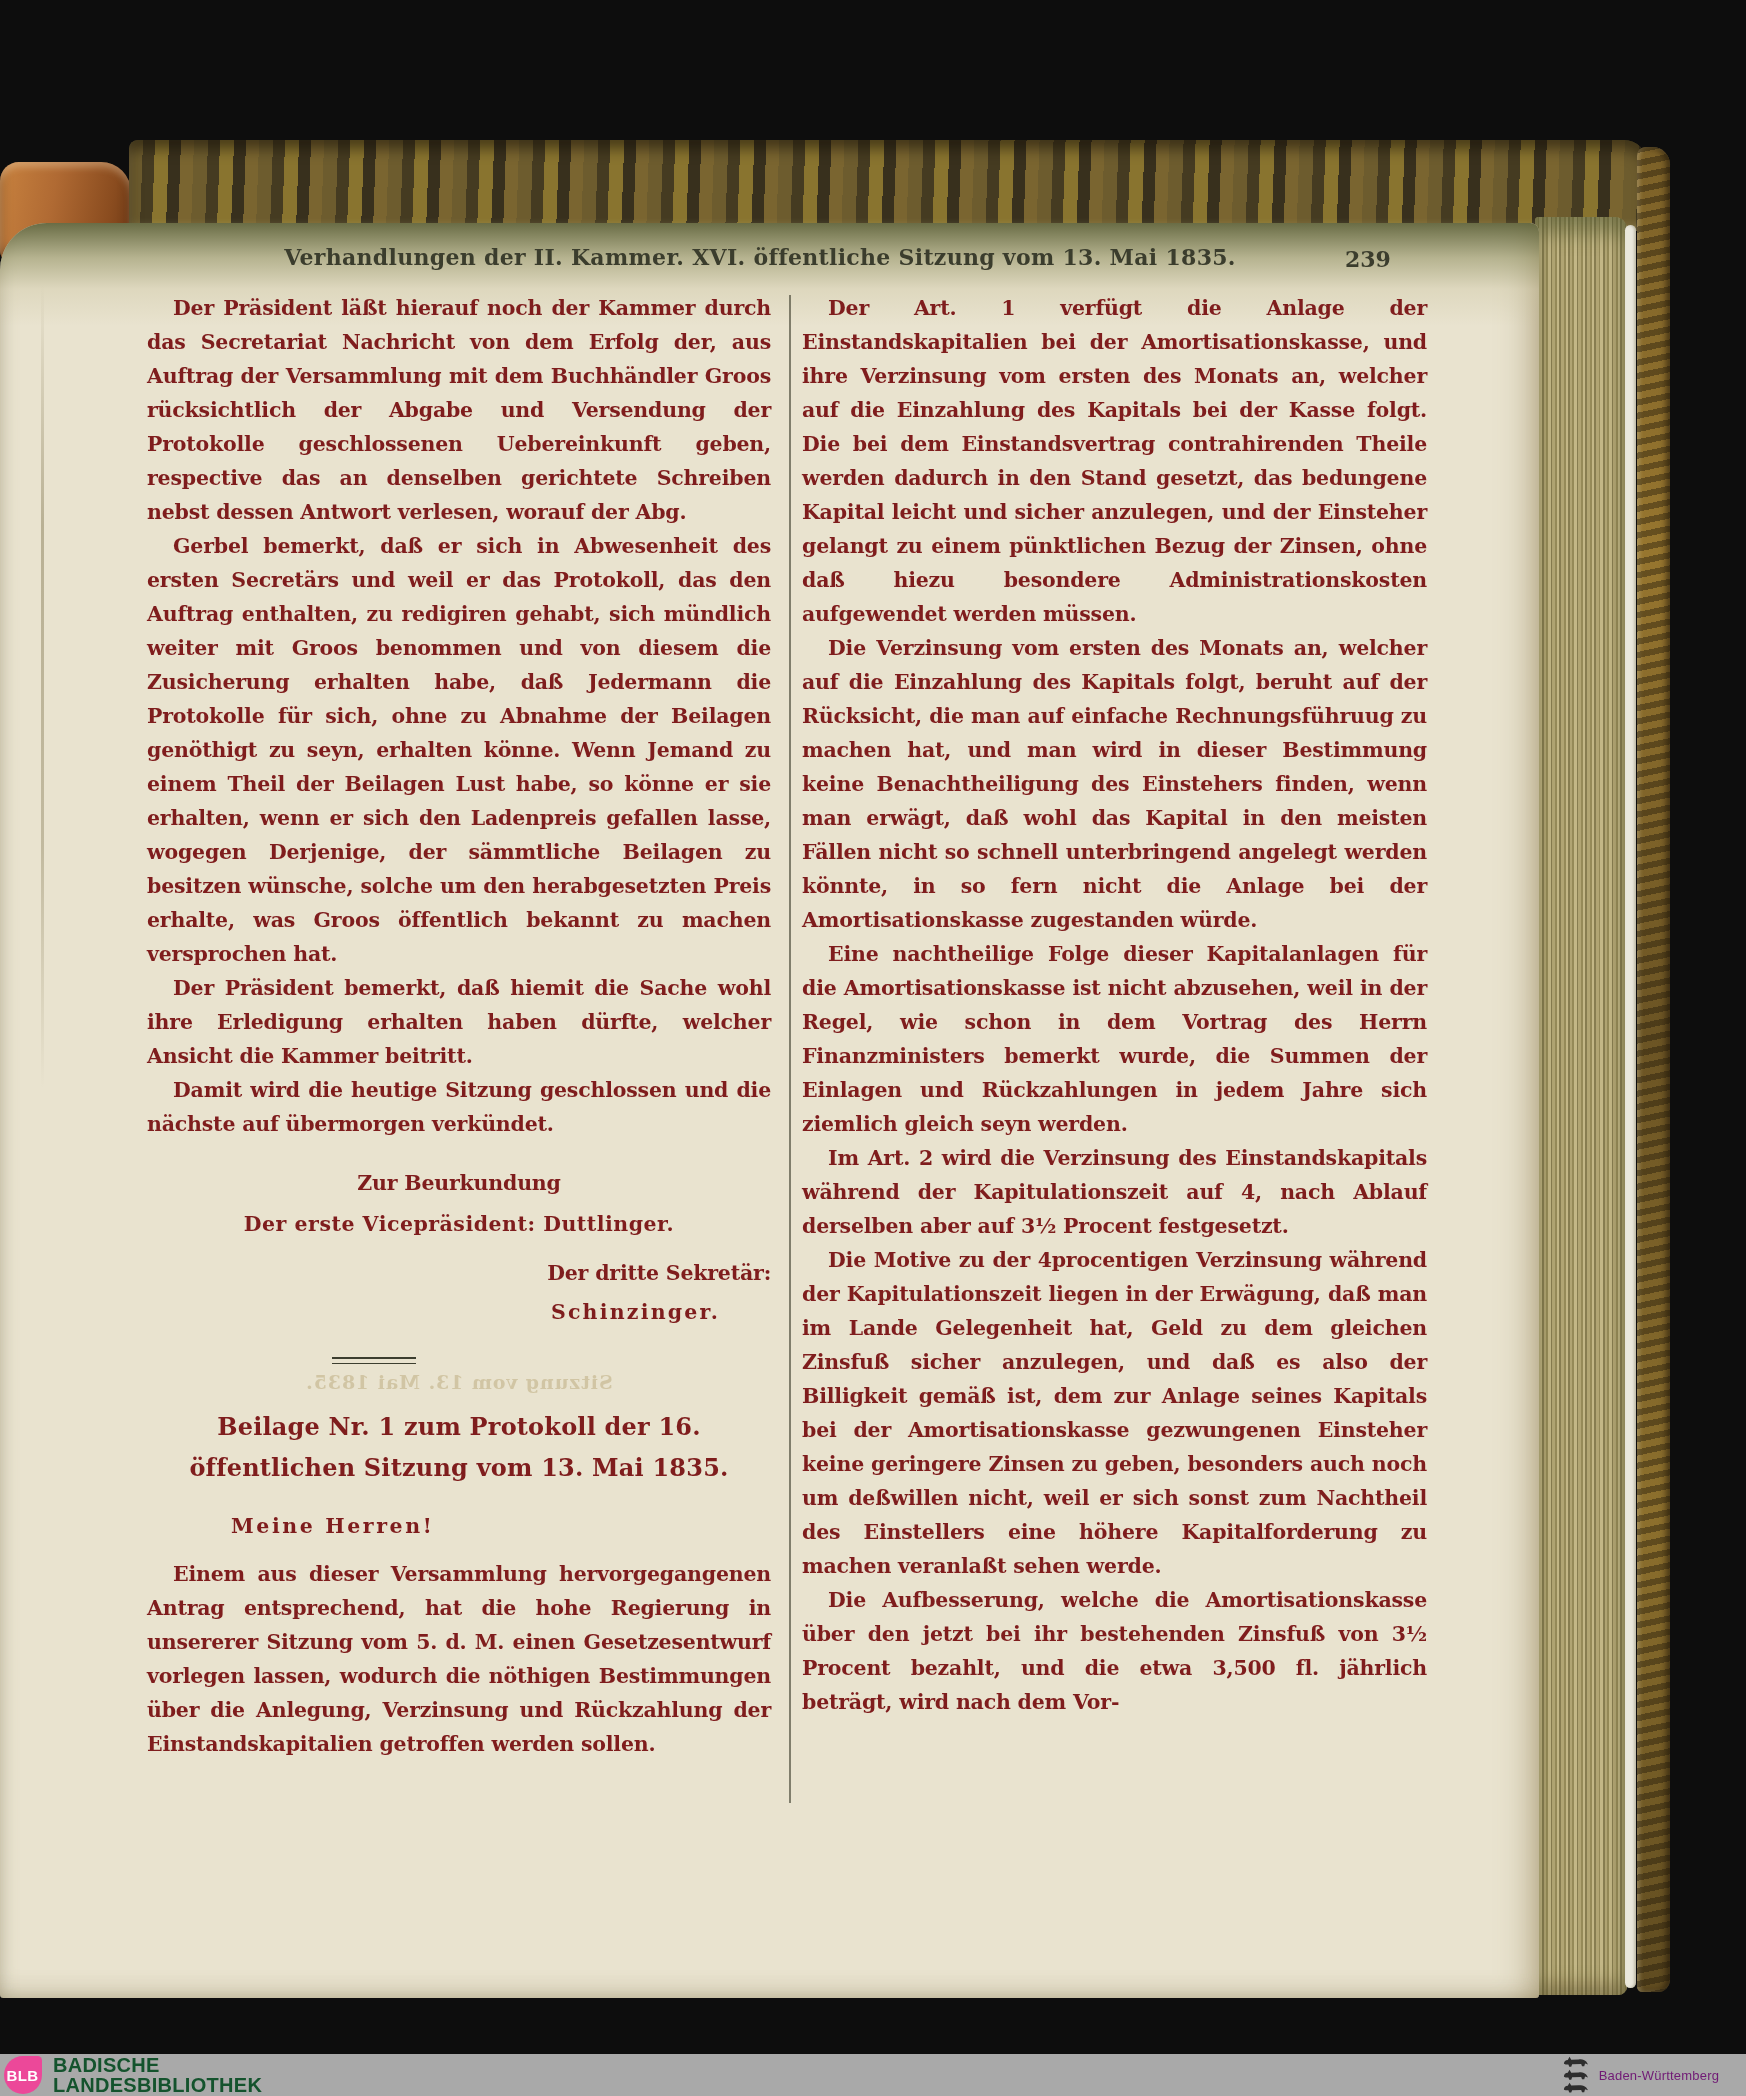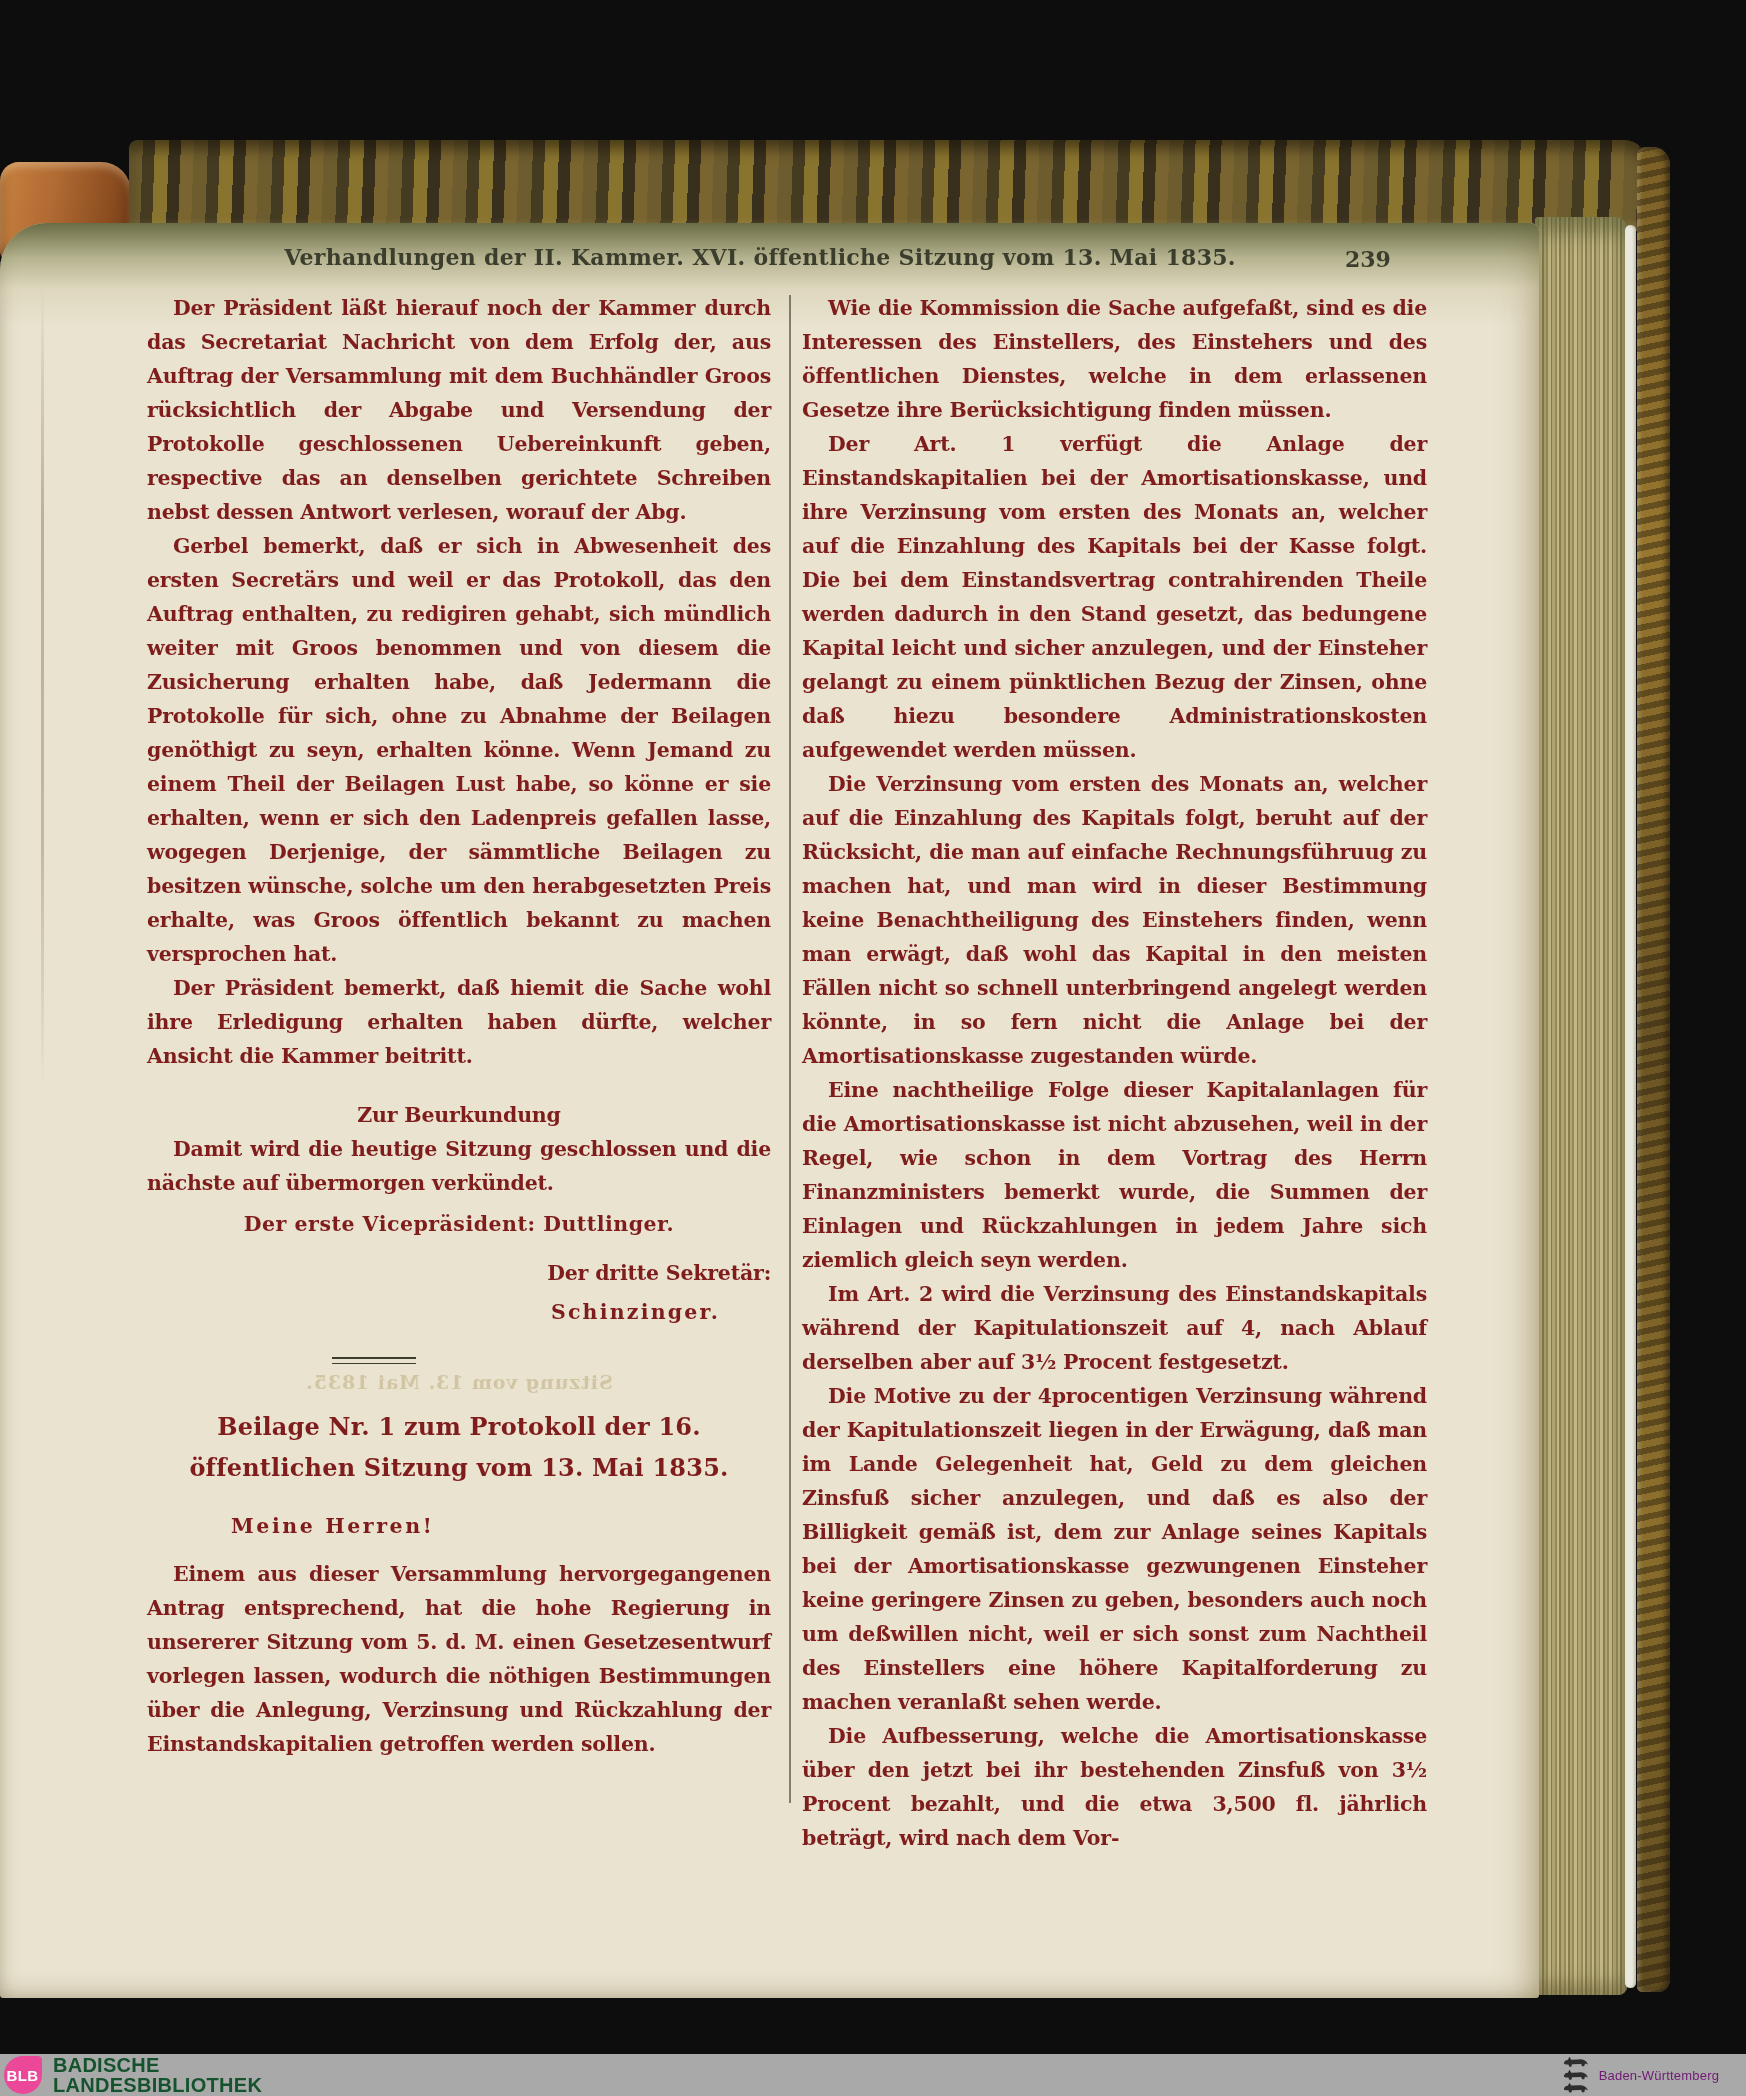--- a/index.html
+++ b/index.html
@@ -84,33 +84,32 @@
     <div class="crease"></div>
 
     <div class="running-head">Verhandlungen der II. Kammer. XVI. öffentliche Sitzung vom 13. Mai 1835.</div>
     <div class="page-num">239</div>
 
     <div class="col-divider"></div>
     <div class="col col-left">
         <div class="blk para">Der Präsident läßt hierauf noch der Kammer durch das Secretariat Nachricht von dem Erfolg der, aus Auftrag der Versammlung mit dem Buchhändler Groos rücksichtlich der Abgabe und Versendung der Protokolle geschlossenen Uebereinkunft geben, respective das an denselben gerichtete Schreiben nebst dessen Antwort verlesen, worauf der Abg.</div>
         <div class="blk para">Gerbel bemerkt, daß er sich in Abwesenheit des ersten Secretärs und weil er das Protokoll, das den Auftrag enthalten, zu redigiren gehabt, sich mündlich weiter mit Groos benommen und von diesem die Zusicherung erhalten habe, daß Jedermann die Protokolle für sich, ohne zu Abnahme der Beilagen genöthigt zu seyn, erhalten könne. Wenn Jemand zu einem Theil der Beilagen Lust habe, so könne er sie erhalten, wenn er sich den Ladenpreis gefallen lasse, wogegen Derjenige, der sämmtliche Beilagen zu besitzen wünsche, solche um den herabgesetzten Preis erhalte, was Groos öffentlich bekannt zu machen versprochen hat.</div>
         <div class="blk para">Der Präsident bemerkt, daß hiemit die Sache wohl ihre Erledigung erhalten haben dürfte, welcher Ansicht die Kammer beitritt.</div>
+        <div class="blk para">Damit wird die heutige Sitzung geschlossen und die nächste auf übermorgen verkündet.</div>
         <div class="blk center sig1">Zur Beurkundung</div>
-        <div class="blk para">Damit wird die heutige Sitzung geschlossen und die nächste auf übermorgen verkündet.</div>
         <div class="blk center sig2">Der erste Vicepräsident: Duttlinger.</div>
         <div class="blk right">Der dritte Sekretär:</div>
         <div class="blk rightpad">Schinzinger.</div>
         <div class="blk rule"></div>
         <div class="blk ghost">Sitzung vom 13. Mai 1835.</div>
         <div class="blk heading">Beilage Nr. 1 zum Protokoll der 16. öffentlichen Sitzung vom 13. Mai 1835.</div>
         <div class="blk salute">Meine Herren!</div>
         <div class="blk para para-after">Einem aus dieser Versammlung hervorgegangenen Antrag entsprechend, hat die hohe Regierung in unsererer Sitzung vom 5. d. M. einen Gesetzesentwurf vorlegen lassen, wodurch die nöthigen Bestimmungen über die Anlegung, Verzinsung und Rückzahlung der Einstandskapitalien getroffen werden sollen.</div>
       </div>
     <div class="col col-right">
-        <div class="blk para">Wie die Kommission die Sache aufgefaßt, sind es die Interessen des Einstellers, des Einstehers und des öffentlichen Dienstes, welche in dem erlassenen Gesetze ihre Berücksichtigung finden müssen.</div>
         <div class="blk para">Der Art. 1 verfügt die Anlage der Einstandskapitalien bei der Amortisationskasse, und ihre Verzinsung vom ersten des Monats an, welcher auf die Einzahlung des Kapitals bei der Kasse folgt. Die bei dem Einstandsvertrag contrahirenden Theile werden dadurch in den Stand gesetzt, das bedungene Kapital leicht und sicher anzulegen, und der Einsteher gelangt zu einem pünktlichen Bezug der Zinsen, ohne daß hiezu besondere Administrationskosten aufgewendet werden müssen.</div>
         <div class="blk para">Die Verzinsung vom ersten des Monats an, welcher auf die Einzahlung des Kapitals folgt, beruht auf der Rücksicht, die man auf einfache Rechnungsführuug zu machen hat, und man wird in dieser Bestimmung keine Benachtheiligung des Einstehers finden, wenn man erwägt, daß wohl das Kapital in den meisten Fällen nicht so schnell unterbringend angelegt werden könnte, in so fern nicht die Anlage bei der Amortisationskasse zugestanden würde.</div>
         <div class="blk para">Eine nachtheilige Folge dieser Kapitalanlagen für die Amortisationskasse ist nicht abzusehen, weil in der Regel, wie schon in dem Vortrag des Herrn Finanzministers bemerkt wurde, die Summen der Einlagen und Rückzahlungen in jedem Jahre sich ziemlich gleich seyn werden.</div>
         <div class="blk para">Im Art. 2 wird die Verzinsung des Einstandskapitals während der Kapitulationszeit auf 4, nach Ablauf derselben aber auf 3½ Procent festgesetzt.</div>
         <div class="blk para">Die Motive zu der 4procentigen Verzinsung während der Kapitulationszeit liegen in der Erwägung, daß man im Lande Gelegenheit hat, Geld zu dem gleichen Zinsfuß sicher anzulegen, und daß es also der Billigkeit gemäß ist, dem zur Anlage seines Kapitals bei der Amortisationskasse gezwungenen Einsteher keine geringere Zinsen zu geben, besonders auch noch um deßwillen nicht, weil er sich sonst zum Nachtheil des Einstellers eine höhere Kapitalforderung zu machen veranlaßt sehen werde.</div>
         <div class="blk para">Die Aufbesserung, welche die Amortisationskasse über den jetzt bei ihr bestehenden Zinsfuß von 3½ Procent bezahlt, und die etwa 3,500 fl. jährlich beträgt, wird nach dem Vor-</div>
       </div>
   </div>
 
   <div class="bottom-bar">

